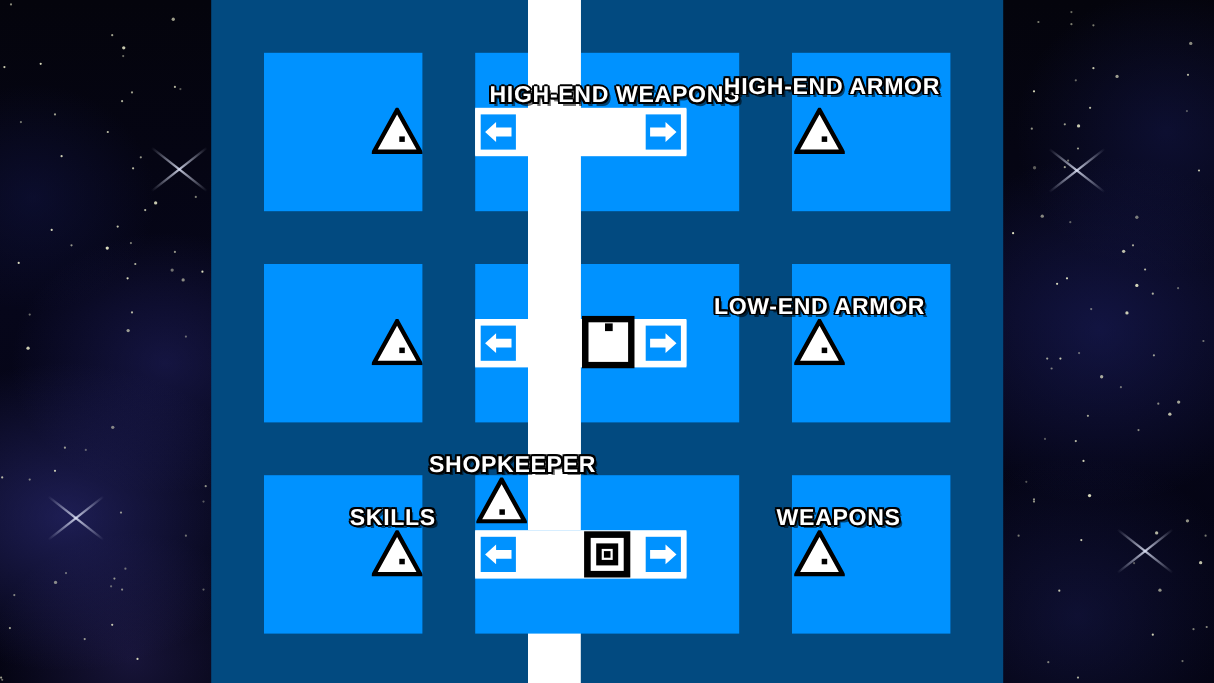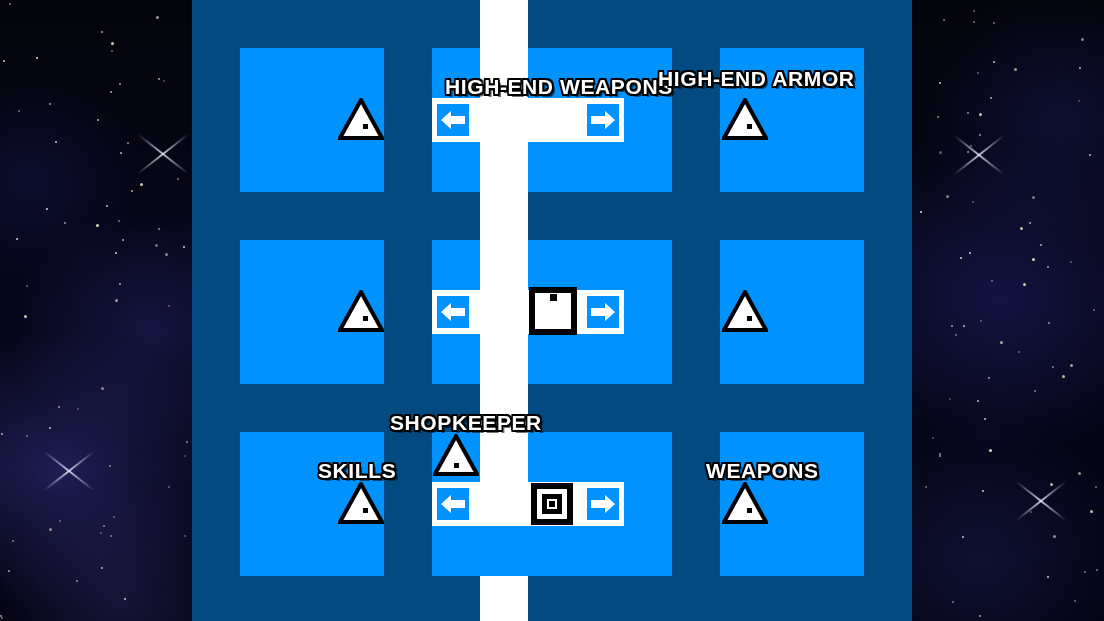--- a/index.html
+++ b/index.html
@@ -272,20 +272,21 @@
 
   <div class="cross-h" style="left:240px; top:290px; width:192px; height:44px;"></div>
 
   <div class="tile" style="left:48px; top:240px; width:144px; height:144px;"></div>
   <div class="tile" style="left:240px; top:240px; width:48px; height:144px;"></div>
   <div class="tile" style="left:336px; top:240px; width:144px; height:144px;"></div>
   <div class="tile" style="left:528px; top:240px; width:144px; height:144px;"></div>
   <div class="cross-v" style="left:288px; top:142px; width:48px; height:192px;"></div>
   <div class="cross-h" style="left:240px; top:290px; width:192px; height:44px;"></div>
 
+  <div class="lbl" style="left:457px; top:267px;">LOW-END ARMOR</div>
 
   <div class="tri" style="left:146px; top:290px;">
     <svg width="46" height="42" viewBox="0 0 46 42">
       <polygon points="23,2 44,40 2,40" fill="#ffffff" stroke="#000000" stroke-width="4" stroke-linejoin="miter"></polygon>
       <rect x="25" y="26" width="5" height="5" fill="#000000"></rect>
     </svg>
   </div>
   <div class="tri" style="left:530px; top:290px;">
     <svg width="46" height="42" viewBox="0 0 46 42">
       <polygon points="23,2 44,40 2,40" fill="#ffffff" stroke="#000000" stroke-width="4" stroke-linejoin="miter"></polygon>

